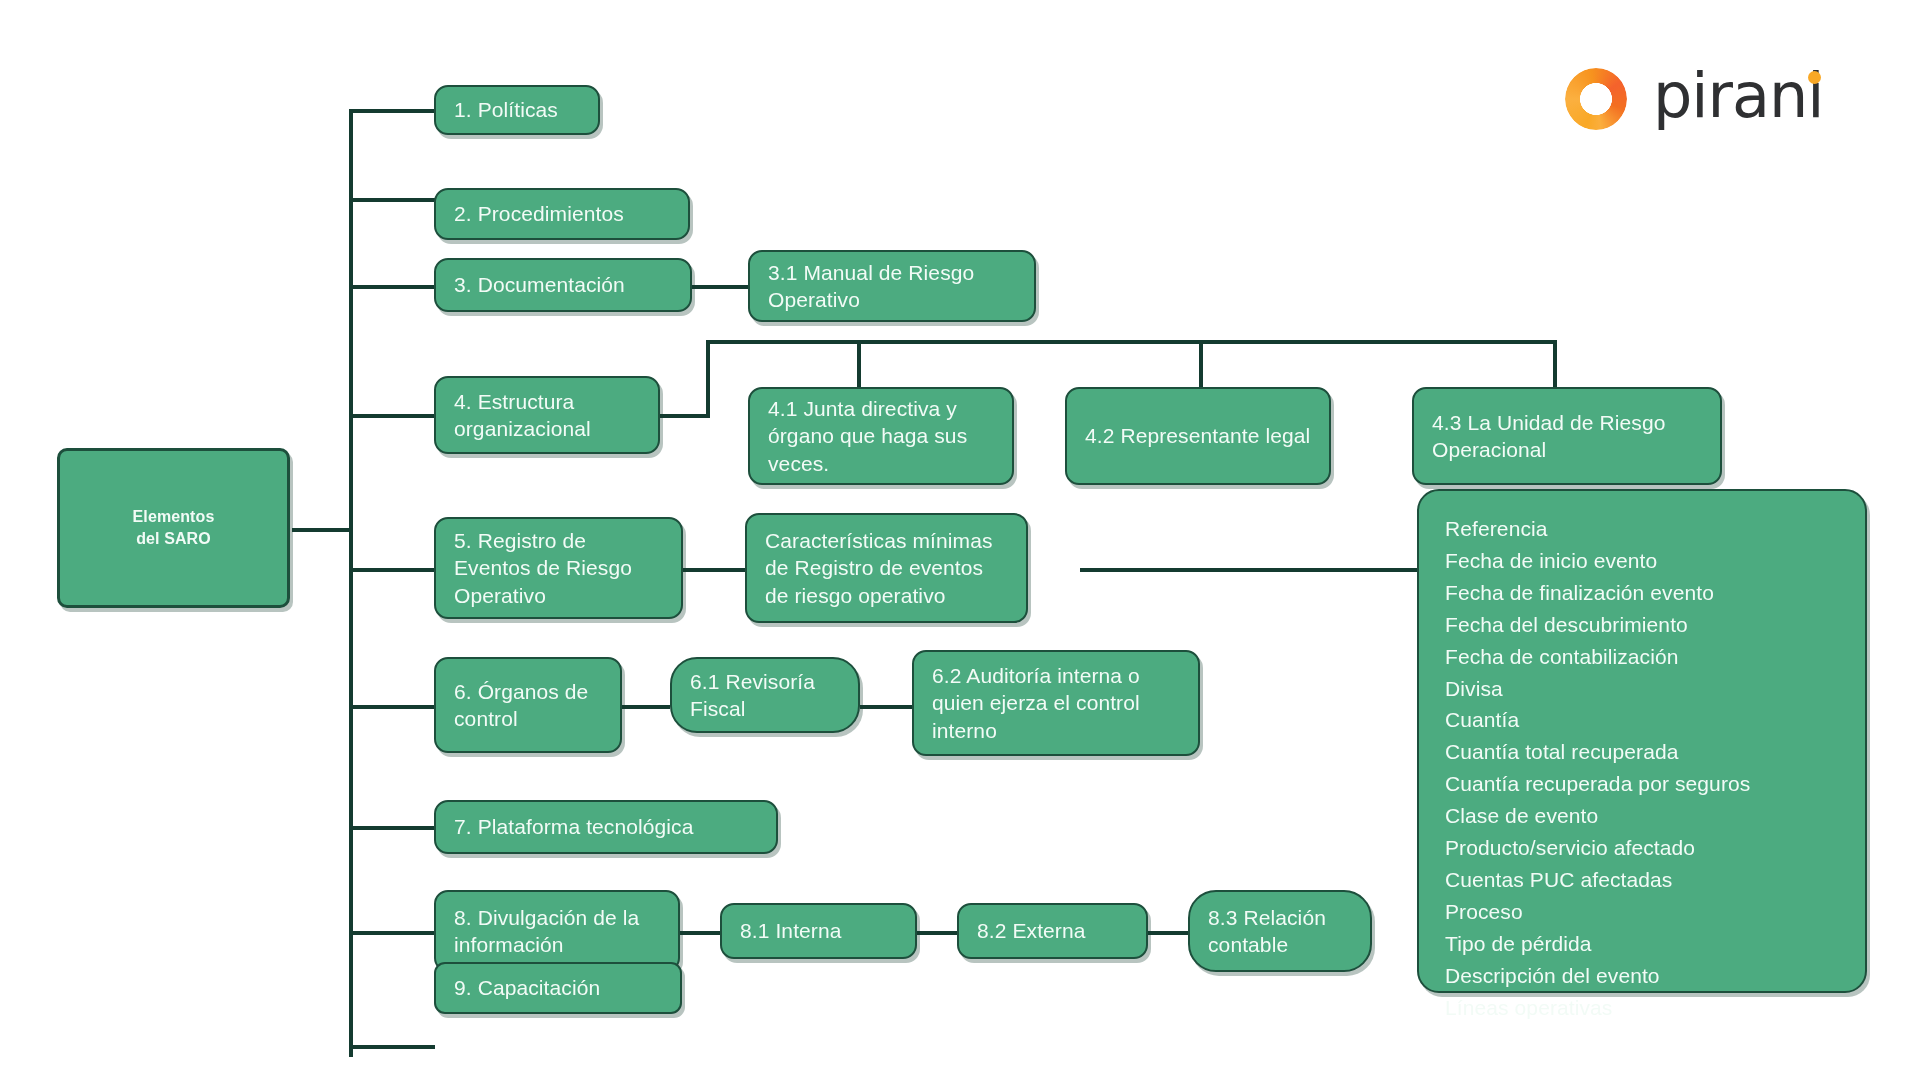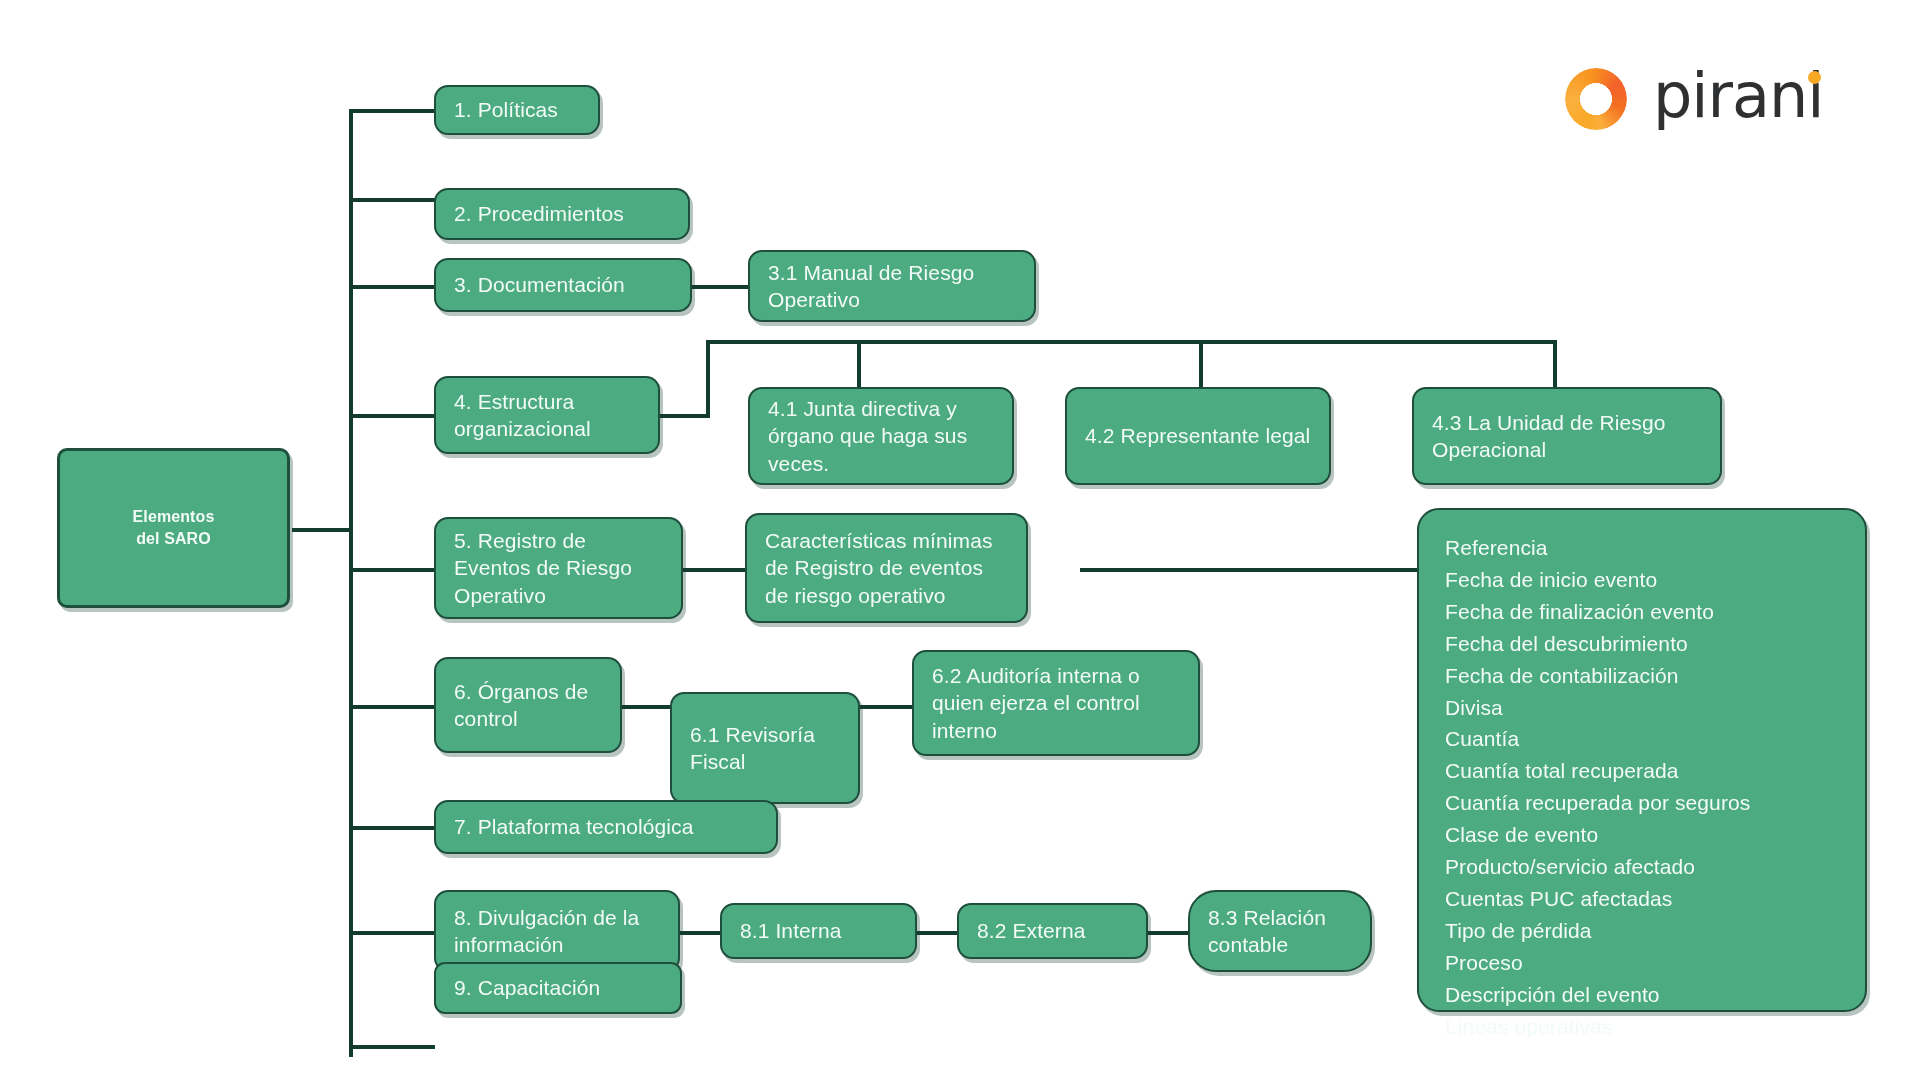--- a/index.html
+++ b/index.html
@@ -162,46 +162,46 @@
   </div>
 
   <div class="node" style="left:434px;top:517px;width:249px;height:102px;">
     <span class="txt">5.  Registro de Eventos de Riesgo Operativo</span>
   </div>
 
   <div class="node" style="left:745px;top:513px;width:283px;height:110px;">
     <span class="txt">Características mínimas de Registro de eventos de riesgo operativo</span>
   </div>
 
-  <div class="node listbox" style="left:1417px;top:508px;width:450px;height:504px;">
+  <div class="node listbox" style="left:1417px;top:489px;width:450px;height:504px;">
     <ul>
       <li>Referencia</li>
       <li>Fecha de inicio evento</li>
       <li>Fecha de finalización evento</li>
       <li>Fecha del descubrimiento</li>
       <li>Fecha de contabilización</li>
       <li>Divisa</li>
       <li>Cuantía</li>
       <li>Cuantía total recuperada</li>
       <li>Cuantía recuperada por seguros</li>
       <li>Clase de evento</li>
       <li>Producto/servicio afectado</li>
       <li>Cuentas PUC afectadas</li>
+      <li>Proceso</li>
       <li>Tipo de pérdida</li>
-      <li>Proceso</li>
       <li>Descripción del evento</li>
       <li>Líneas operativas</li>
     </ul>
   </div>
 
   <div class="node" style="left:434px;top:657px;width:188px;height:96px;">
     <span class="txt">6. Órganos de control</span>
   </div>
 
-  <div class="node" style="left:670px;top:692px;width:190px;height:112px;">
+  <div class="node" style="left:670px;top:657px;width:190px;height:76px;border-radius:27px;">
     <span class="txt">6.1 Revisoría Fiscal</span>
   </div>
 
   <div class="node" style="left:912px;top:650px;width:288px;height:106px;justify-content:center;">
     <span class="txt">6.2 Auditoría interna o quien ejerza el control interno</span>
   </div>
 
   <div class="node" style="left:434px;top:800px;width:344px;height:54px;">
     <span class="txt">7. Plataforma tecnológica</span>
   </div>

